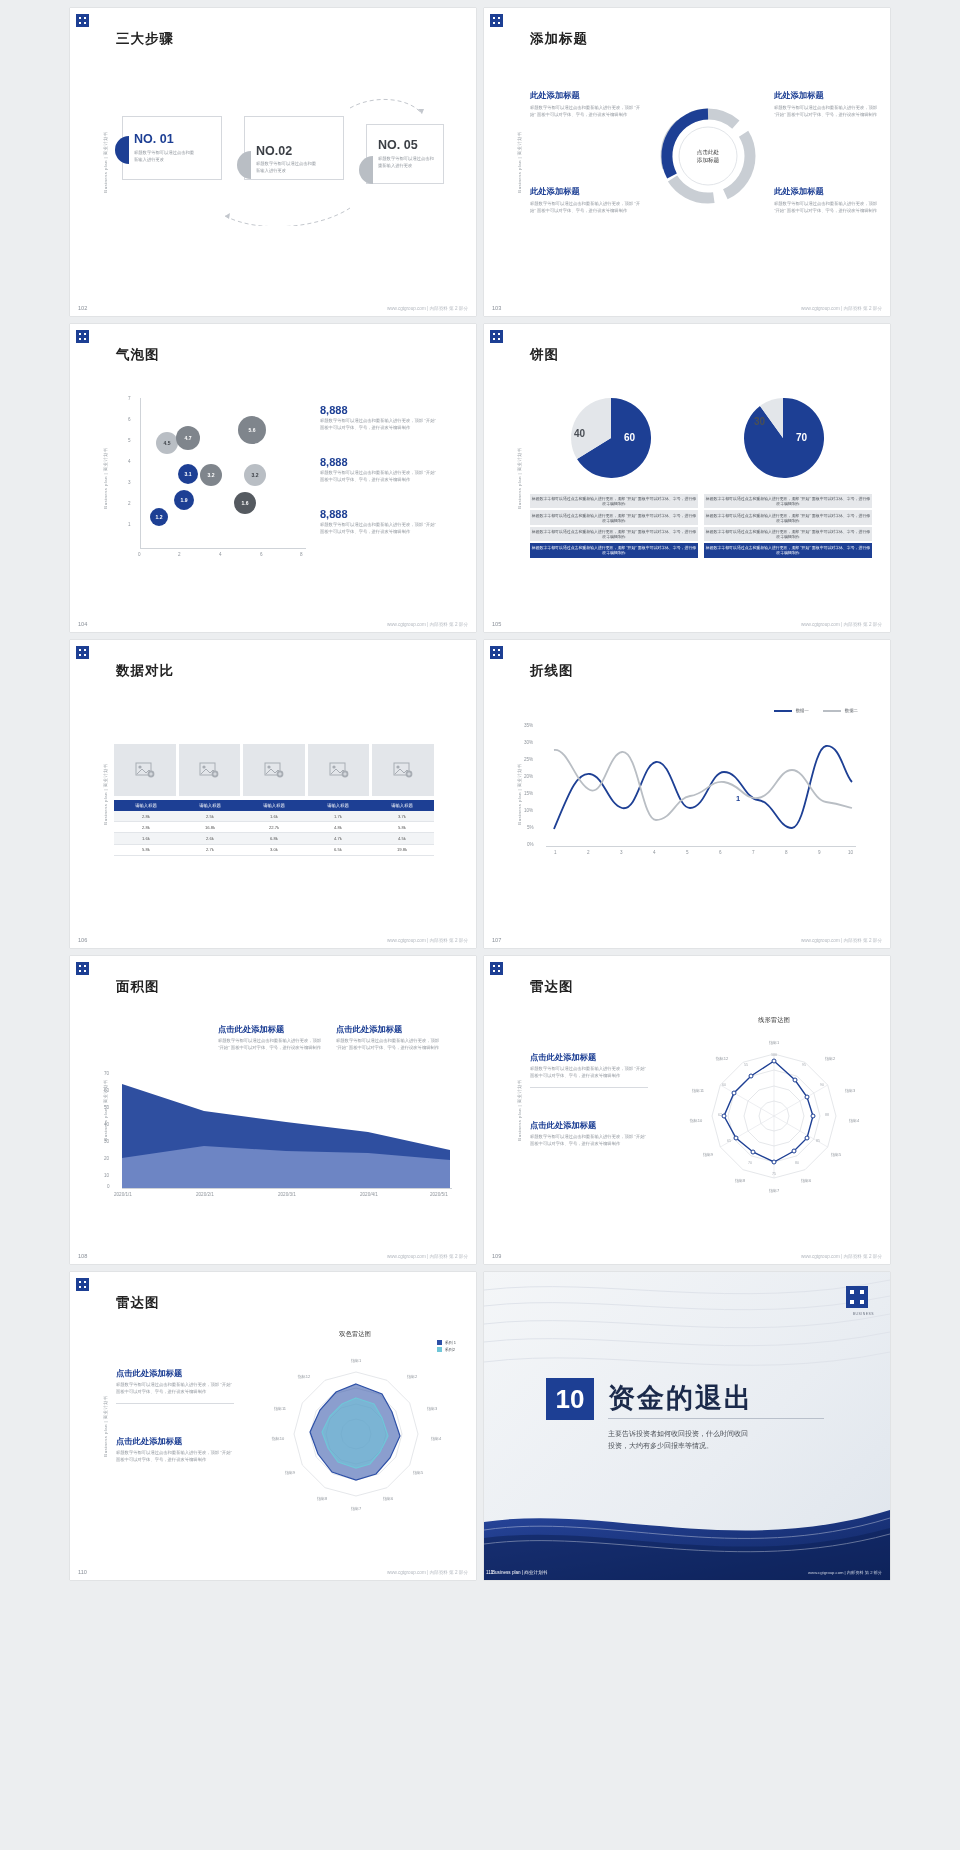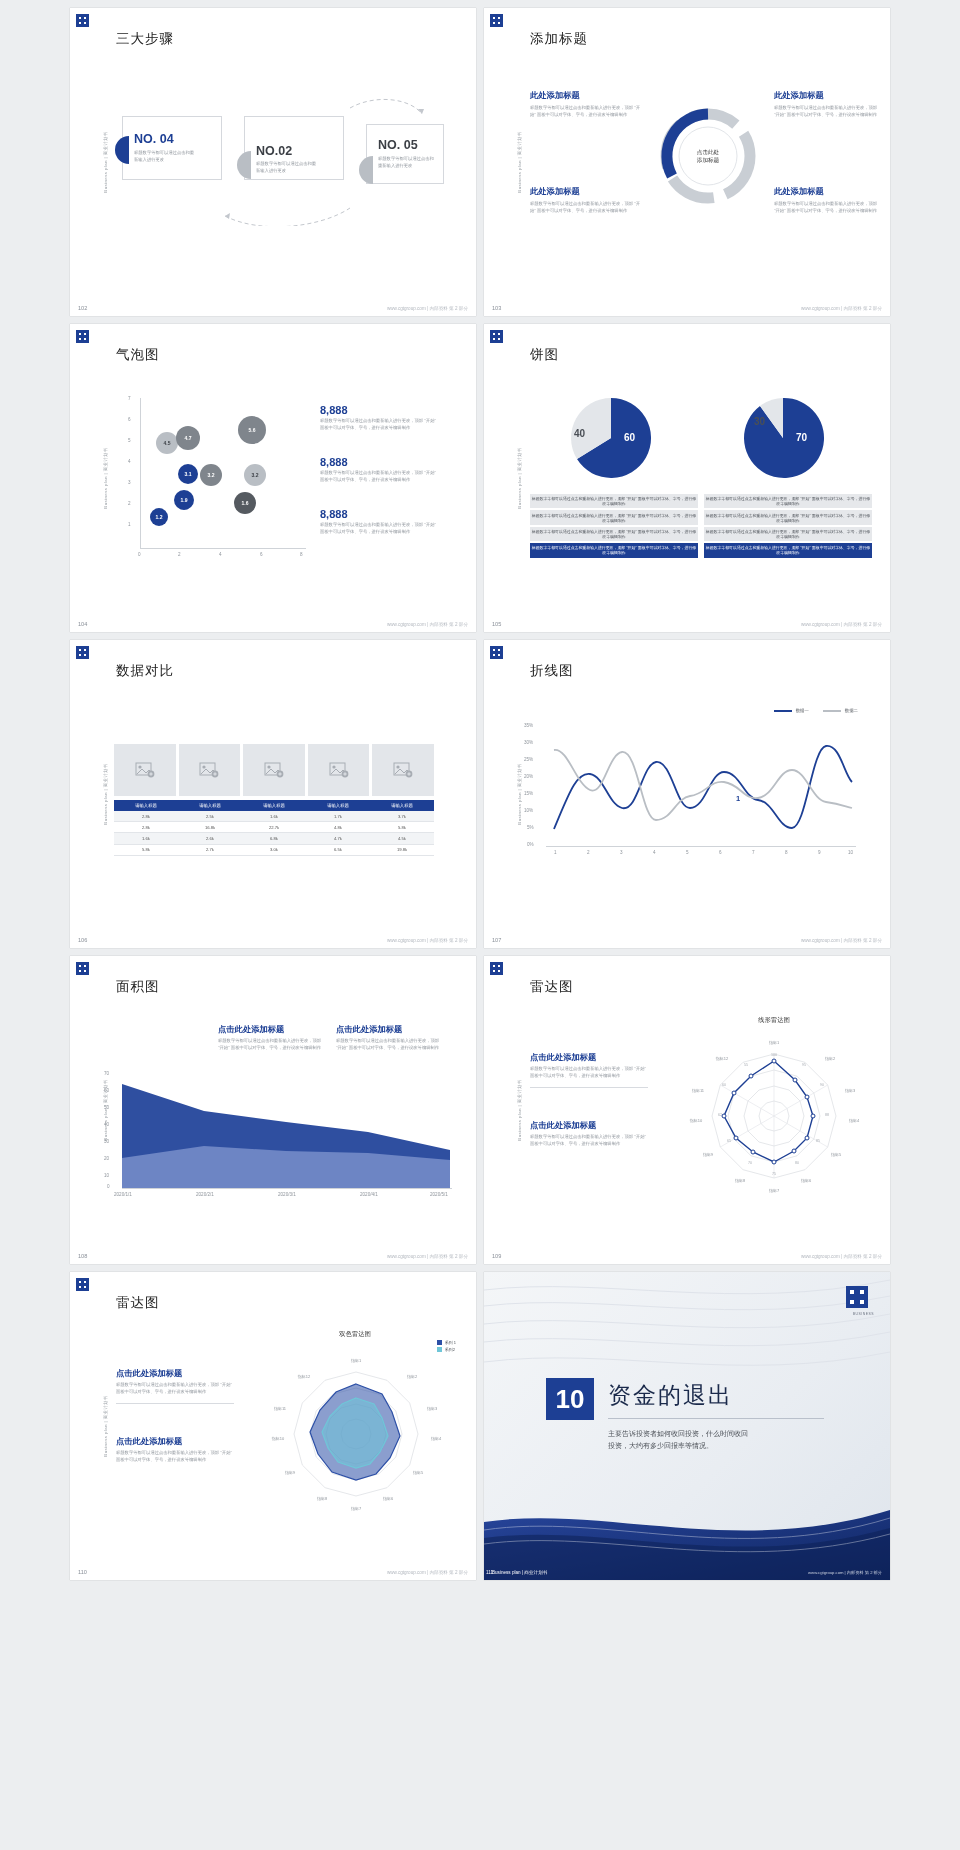--- a/index.html
+++ b/index.html
@@ -6,21 +6,21 @@
   body{width:960px;height:1850px;font-family:"Liberation Sans","DejaVu Sans",sans-serif;}
   .deck{display:grid;grid-template-columns:406px 406px;grid-auto-rows:308px;
         column-gap:8px;row-gap:8px;padding:8px 70px;box-sizing:border-box;}
   .slide{position:relative;background:#fff;overflow:hidden;box-shadow:0 0 1px rgba(0,0,0,.25);}
   .logo{position:absolute;left:6px;top:6px;width:13px;height:13px;background:#1d3f94;}
   .logo i{position:absolute;background:#fff;}
   .sidetag{position:absolute;left:5px;top:50%;transform:translateY(-50%) rotate(-90deg);
            transform-origin:center;white-space:nowrap;font-size:4.4px;color:#9aa0a6;letter-spacing:.4px;}
   .pagenum{position:absolute;left:8px;bottom:5px;font-size:5.6px;color:#8a9099;}
   .footer{position:absolute;right:8px;bottom:5px;font-size:4.6px;color:#b3b8bf;}
-  .title{position:absolute;left:46px;top:22px;font-size:13.5px;color:#222;font-weight:normal;letter-spacing:1px;}
+  .title{position:absolute;left:46px;top:22px;font-size:13.5px;color:#222;font-weight:bold;letter-spacing:1px;}
   .h-blue{font-size:8.3px;color:#1d3f94;font-weight:bold;}
   .body-txt{font-size:4.3px;color:#8f959c;line-height:1.55;}
   .ul{border-bottom:1px solid #d8dbe0;}
   
   .axis{position:absolute;background:#cfd3d8;}
   .tick{position:absolute;font-size:4.6px;color:#8f959c;}
   .bub{position:absolute;border-radius:50%;display:flex;align-items:center;justify-content:center;
        color:#fff;font-size:5px;font-weight:bold;}
   
   .pielabel{position:absolute;font-size:10px;font-weight:bold;}
@@ -48,21 +48,21 @@
         <i style="left:3px;top:3px;width:2px;height:2px"></i>
         <i style="left:8px;top:3px;width:2px;height:2px"></i>
         <i style="left:3px;top:8px;width:2px;height:2px"></i>
         <i style="left:8px;top:8px;width:2px;height:2px"></i>
       </div>
     <div class="sidetag">Business plan | 商业计划书</div>
     <div class="title">三大步骤</div>
 
     <div class="stepbox" style="left:52px;top:108px;width:98px;height:62px"></div>
     <div class="halfc" style="left:45px;top:128px"></div>
-    <div style="position:absolute;left:64px;top:124px;font-size:12.5px;font-weight:bold;color:#1d3f94">NO. 04</div>
+    <div style="position:absolute;left:64px;top:124px;font-size:12.5px;font-weight:bold;color:#1d3f94">NO. 01</div>
     <div class="body-txt" style="position:absolute;left:64px;top:142px;width:62px">标题数字等都可以通过点击和重新输入进行更改</div>
 
     <div class="stepbox" style="left:174px;top:108px;width:98px;height:62px"></div>
     <div class="halfc grey" style="left:167px;top:143px"></div>
     <div style="position:absolute;left:186px;top:136px;font-size:12.5px;font-weight:bold;color:#3b3f45">NO.02</div>
     <div class="body-txt" style="position:absolute;left:186px;top:153px;width:62px">标题数字等都可以通过点击和重新输入进行更改</div>
 
     <div class="stepbox" style="left:296px;top:116px;width:76px;height:58px"></div>
     <div class="halfc grey" style="left:289px;top:148px"></div>
     <div style="position:absolute;left:308px;top:130px;font-size:12.5px;font-weight:bold;color:#3b3f45">NO. 05</div>
@@ -588,21 +588,21 @@
     <div style="position:absolute;right:22px;top:14px;width:22px;height:22px;background:#1d3f94">
       <div style="position:absolute;left:4px;top:4px;width:4px;height:4px;background:#fff"></div>
       <div style="position:absolute;left:14px;top:4px;width:4px;height:4px;background:#fff"></div>
       <div style="position:absolute;left:4px;top:14px;width:4px;height:4px;background:#fff"></div>
       <div style="position:absolute;left:14px;top:14px;width:4px;height:4px;background:#fff"></div>
     </div>
     <div style="position:absolute;right:16px;top:40px;font-size:3.4px;color:#6b7280;letter-spacing:.5px">BUSINESS</div>
 
     <div style="position:absolute;left:62px;top:106px;width:48px;height:42px;background:#1d3f94;color:#fff;
                 display:flex;align-items:center;justify-content:center;font-size:26px;font-weight:bold">10</div>
-    <div style="position:absolute;left:124px;top:108px;font-size:23px;font-weight:normal;color:#1b2a4b;letter-spacing:2px">资金的退出</div>
+    <div style="position:absolute;left:124px;top:108px;font-size:27px;font-weight:bold;color:#1b2a4b;letter-spacing:2px">资金的退出</div>
     <div style="position:absolute;left:124px;top:146px;width:216px;height:1px;background:#b9c0cb"></div>
     <div style="position:absolute;left:124px;top:156px;width:230px;font-size:7px;color:#4a4f56;line-height:1.7">
       <div>主要告诉投资者如何收回投资，什么时间收回</div>
       <div>投资，大约有多少回报率等情况。</div>
     </div>
 
     <div style="position:absolute;left:8px;bottom:5px;font-size:4.6px;color:#ffffff">Business plan | 商业计划书</div>
     <div style="position:absolute;right:8px;bottom:5px;font-size:4.2px;color:#c8cfdd">www.cgtgroup.com | 内部资料 第 2 部分</div>
     <div style="position:absolute;left:2px;bottom:5px;font-size:4.6px;color:#fff">111</div>
   </div>

